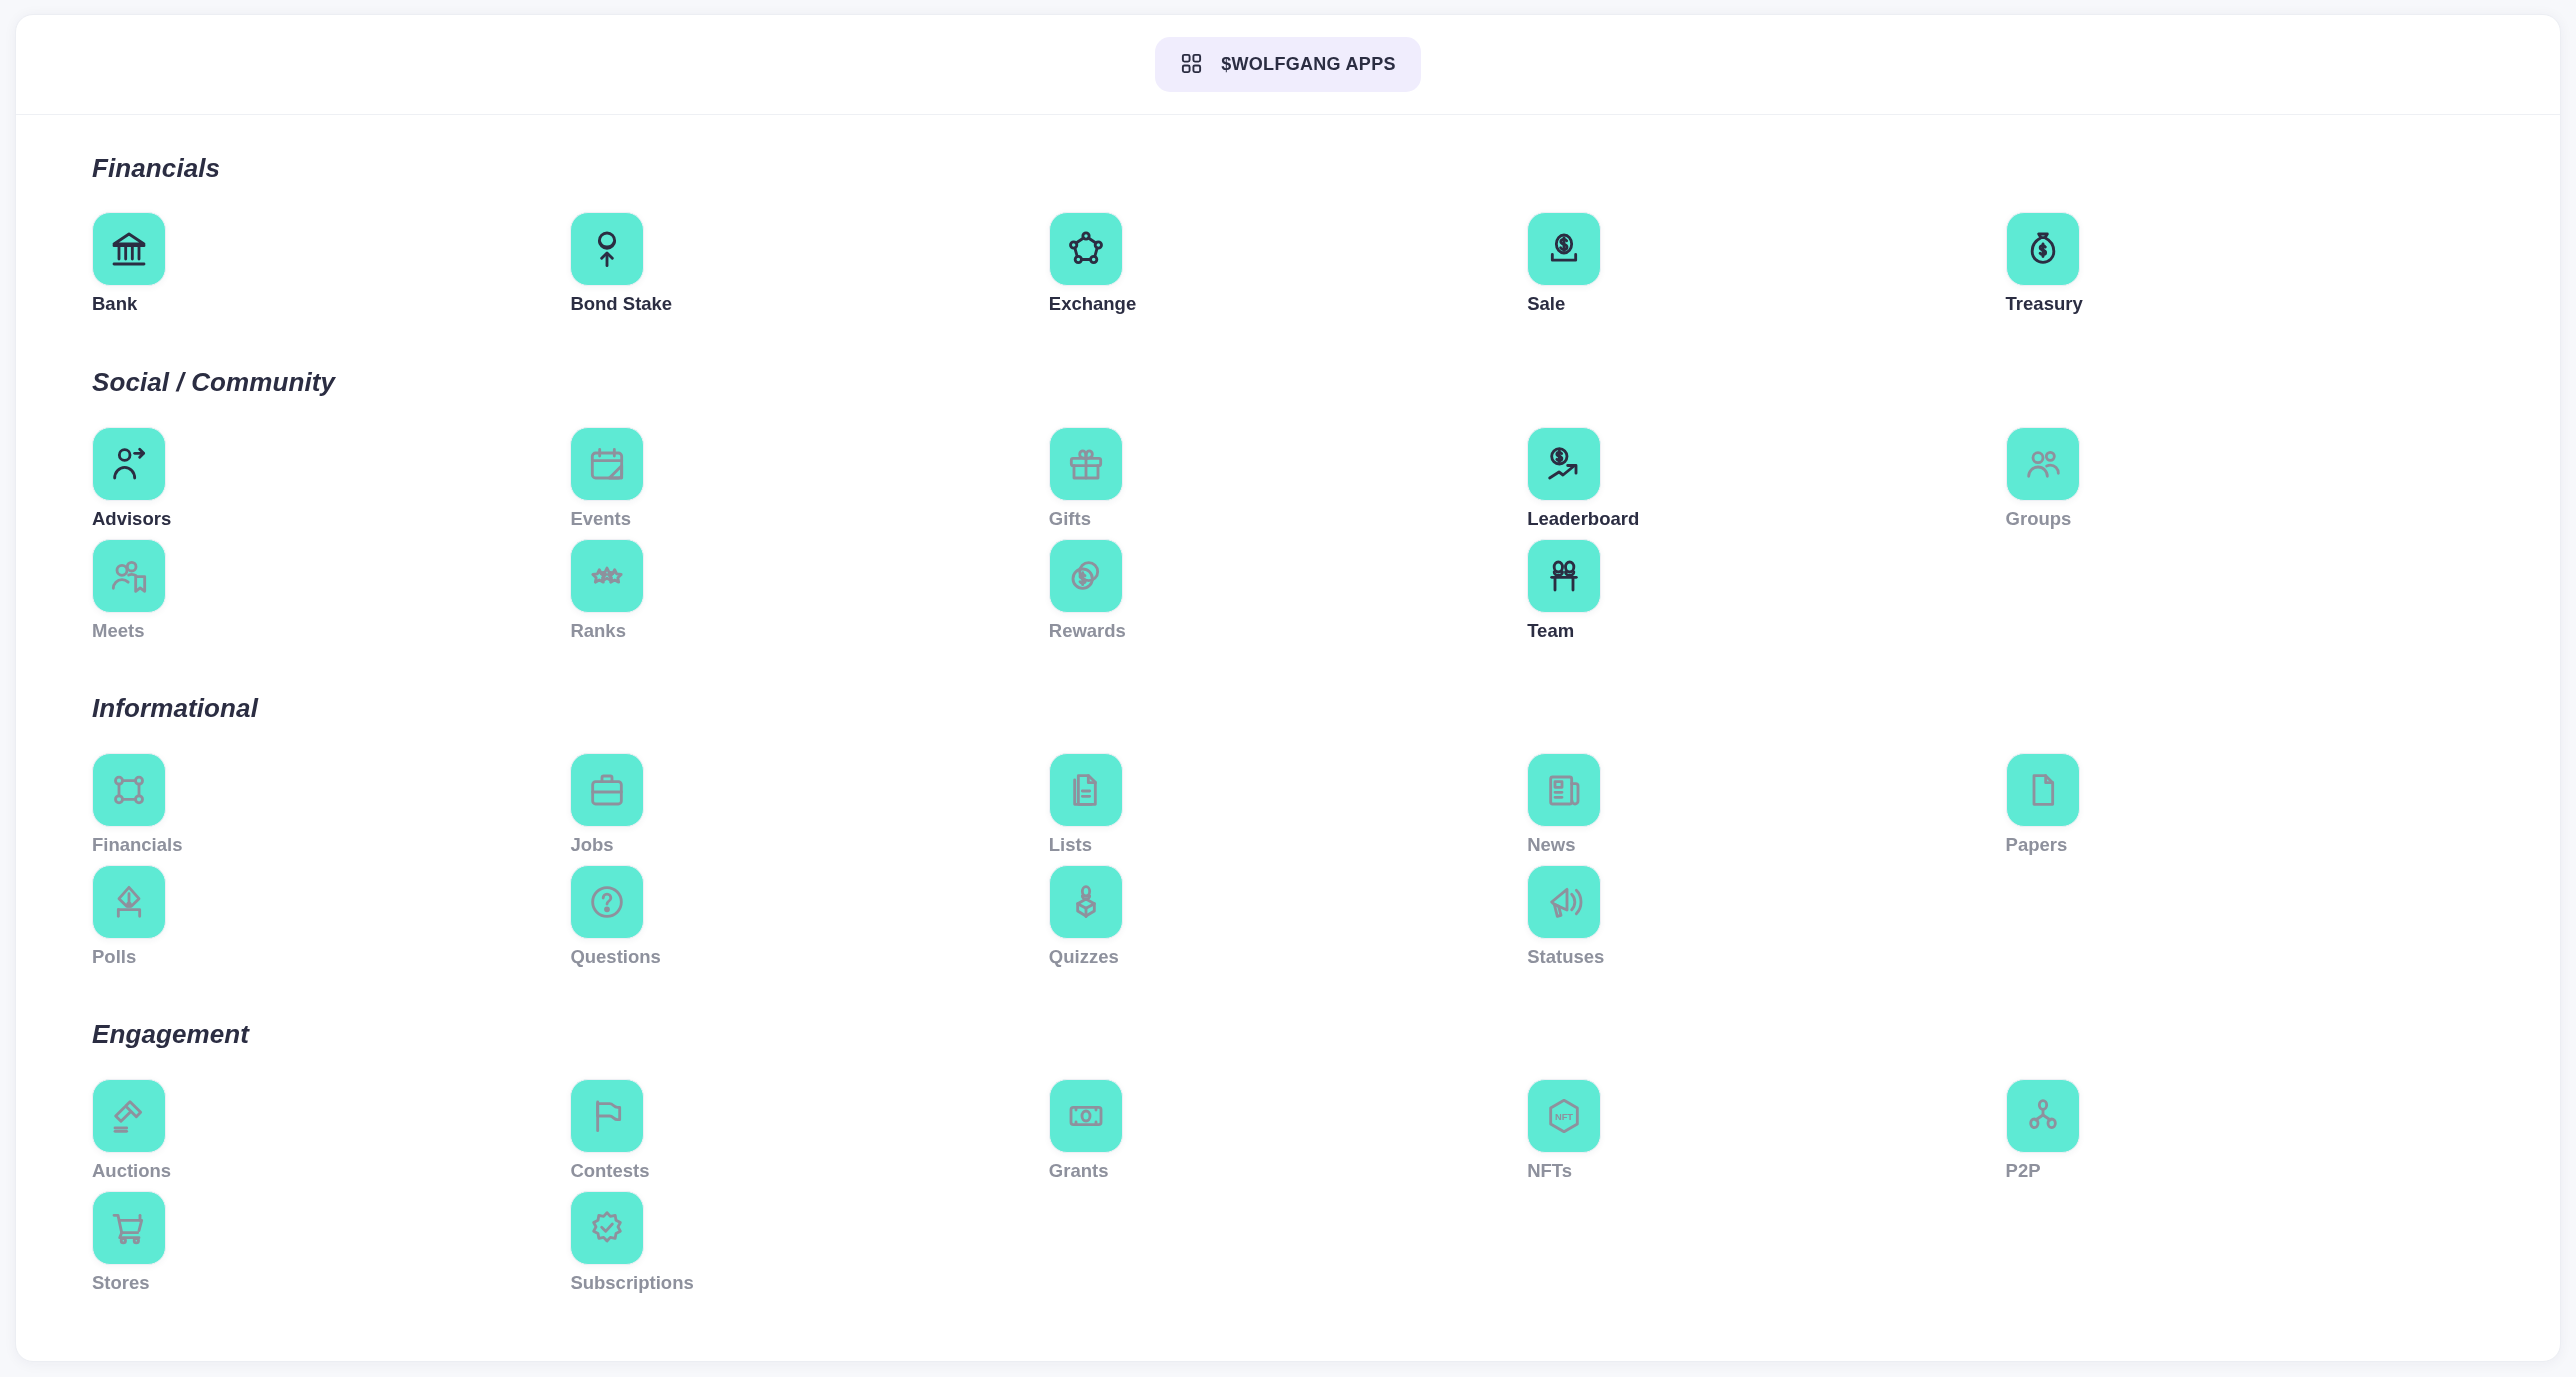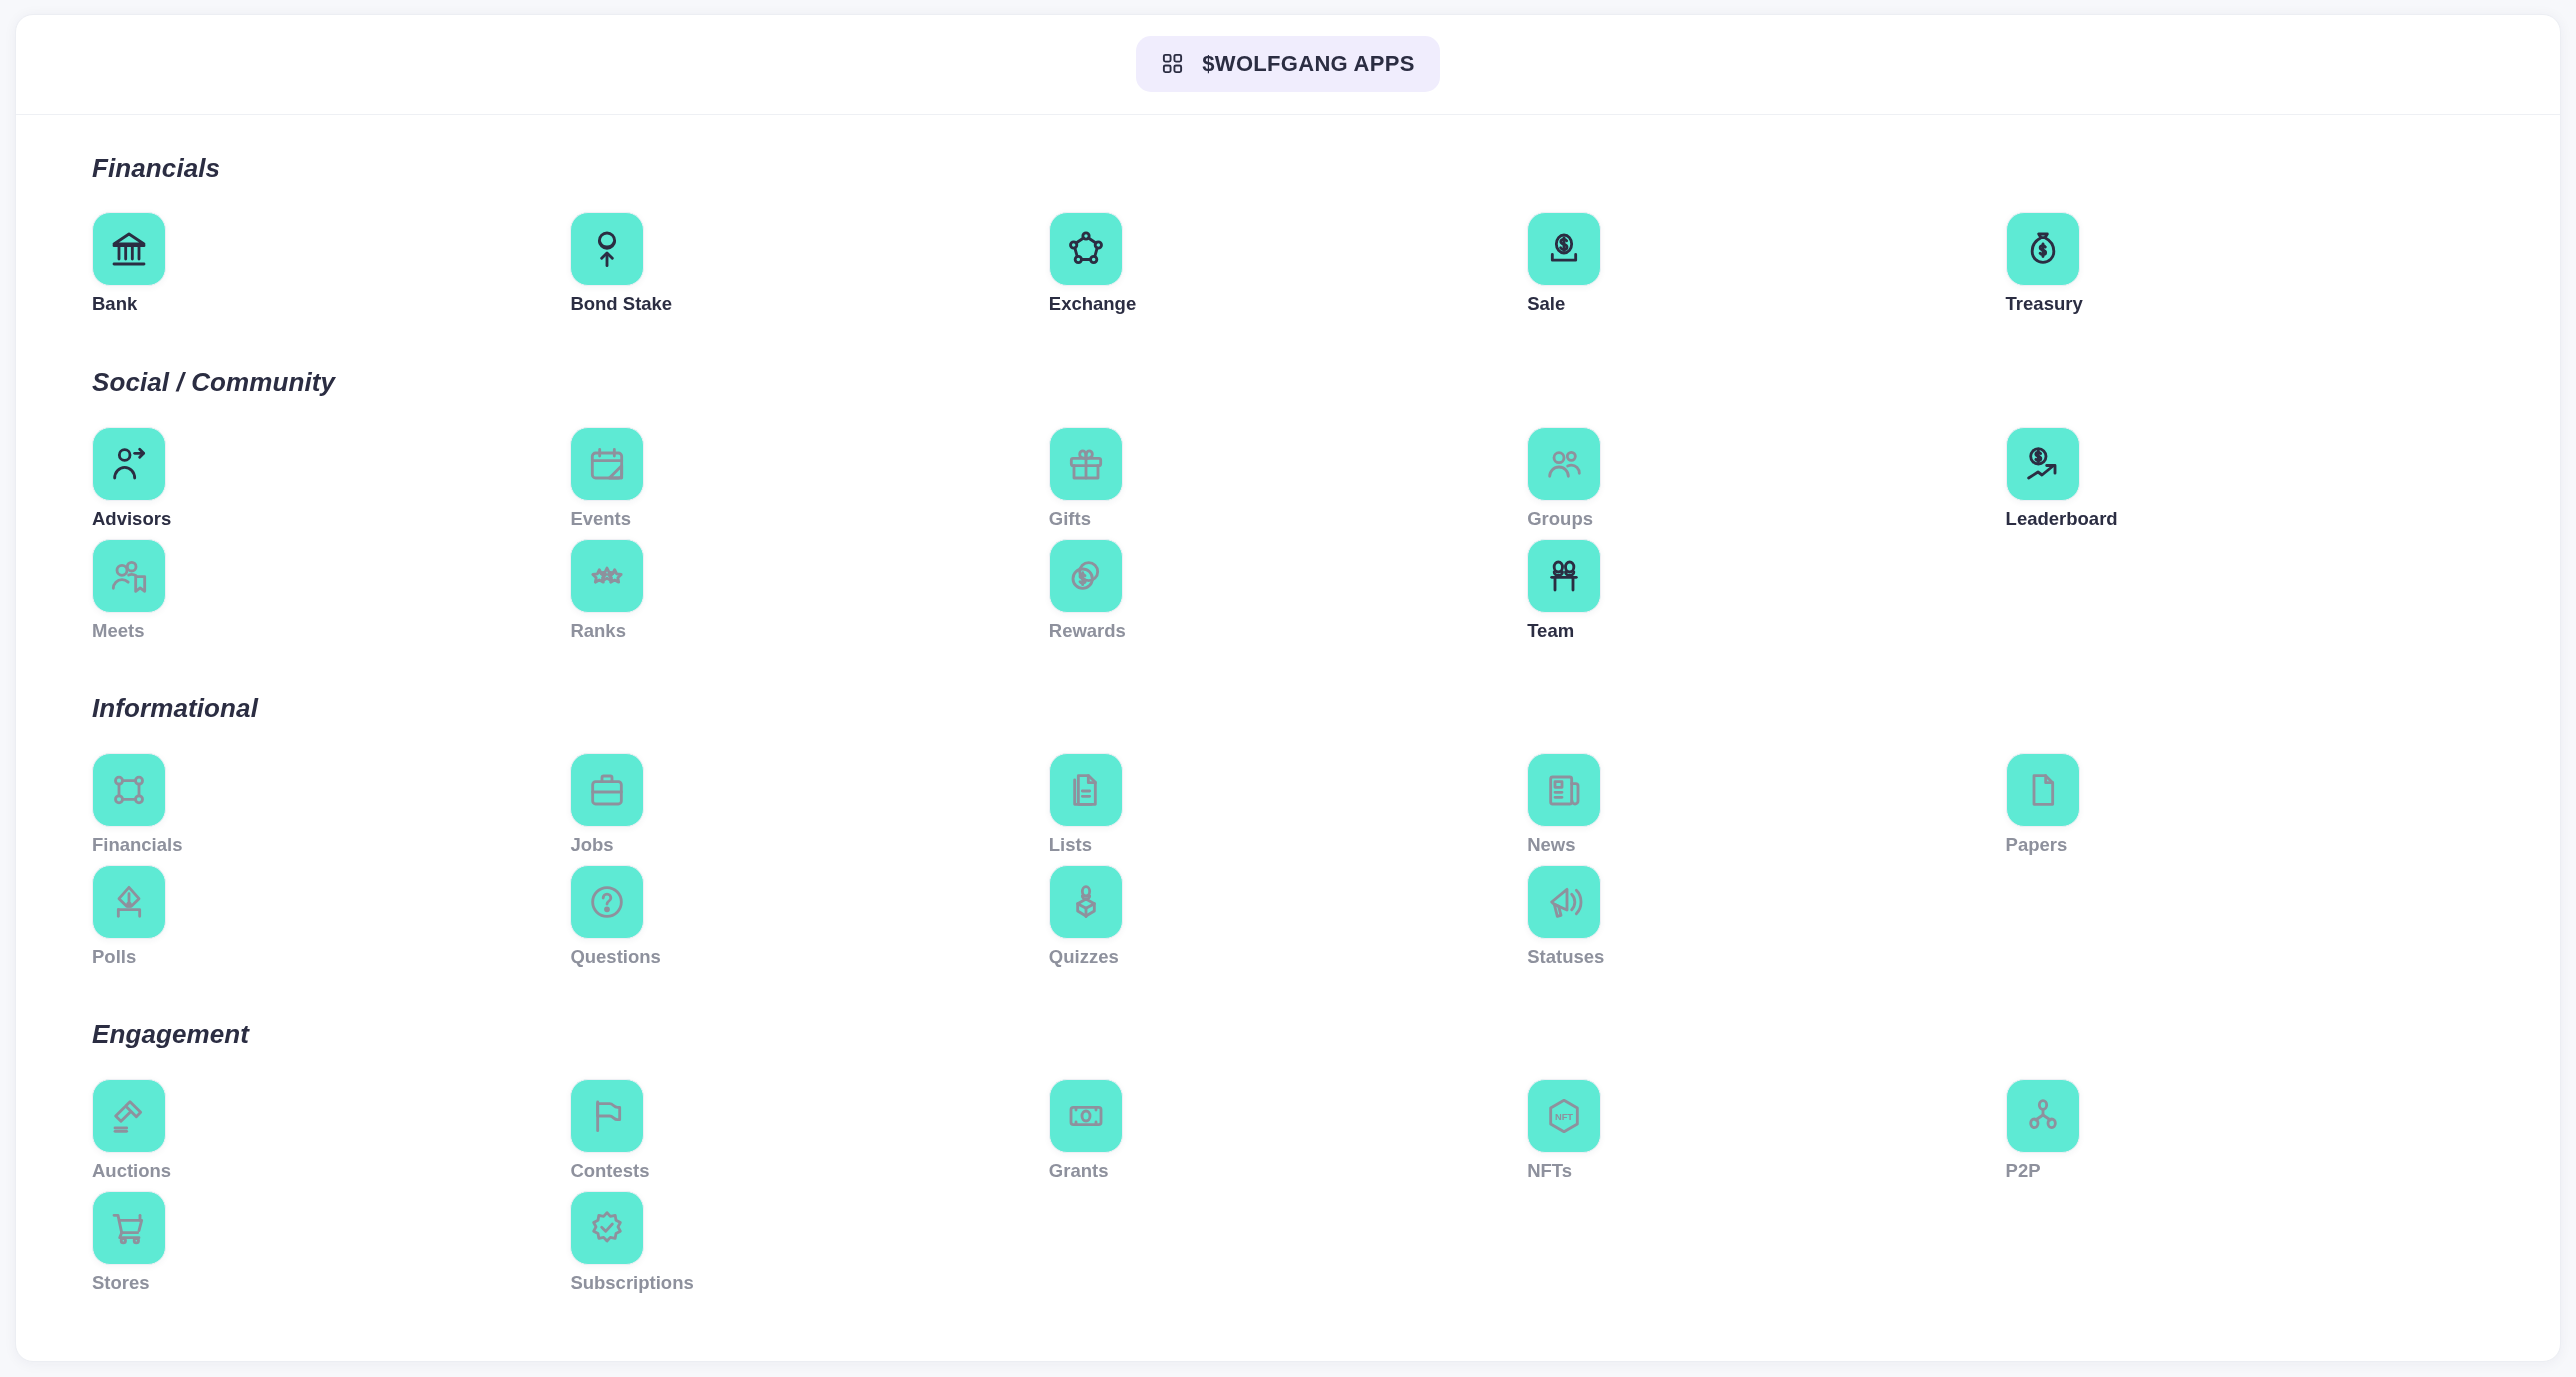--- a/index.html
+++ b/index.html
@@ -46,21 +46,21 @@
     gap: 18px;
     background: #f0edfd;
     border-radius: 15px;
     padding: 15px 25px;
     cursor: pointer;
   }
 
   .brand-badge .grid-icon { display: block; }
 
   .brand-text {
-    font-size: 22px;
+    font-size: 18px;
     font-weight: 700;
     letter-spacing: 0.3px;
     color: #2b2d42;
     white-space: nowrap;
     text-align: center;
   }
 
   
   .content {
     padding: 38px 76px 0 76px;
@@ -233,42 +233,42 @@
                   <svg width="40" height="40" viewBox="0 0 24 24" fill="none" stroke="#8e919d" stroke-width="1.7" stroke-linecap="round" stroke-linejoin="round">
                     <rect x="3.2" y="8.6" width="17.6" height="4.4" rx="1"></rect>
                     <path d="M4.8 13v7.4h14.4V13"></path>
                     <path d="M12 8.6v11.8"></path>
                     <path d="M12 8.6C10.6 8.6 8.2 8.2 8.2 6.2c0-1.2.9-2.1 2-2.1 1.5 0 1.8 2 1.8 4.5z"></path>
                     <path d="M12 8.6c1.4 0 3.8-.4 3.8-2.4 0-1.2-.9-2.1-2-2.1-1.5 0-1.8 2-1.8 4.5z"></path>
                   </svg>
                 </div>
                 <div class="tile-label">Gifts</div>
               </div>
-              <div class="app-tile">
-                <div class="tile-icon">
-                  <svg width="40" height="40" viewBox="0 0 24 24" fill="none" stroke="#8e919d" stroke-width="1.7" stroke-linecap="round" stroke-linejoin="round">
-                    <circle cx="9" cy="8.2" r="3"></circle>
-                    <path d="M3.4 19.4c0-3.1 2.5-5.6 5.6-5.6s5.6 2.5 5.6 5.6"></path>
-                    <circle cx="16.4" cy="7.4" r="2.4"></circle>
-                    <path d="M14.2 13.2c.7-.3 1.4-.5 2.2-.5 2.7 0 4.8 2.2 4.8 4.9"></path>
-                  </svg>
-                </div>
-                <div class="tile-label">Groups</div>
-              </div>
               <div class="app-tile active">
                 <div class="tile-icon">
                   <svg width="40" height="40" viewBox="0 0 24 24" fill="none" stroke="#2b2d42" stroke-width="1.7" stroke-linecap="round" stroke-linejoin="round">
                     <circle cx="9.2" cy="7.4" r="4.6"></circle>
                     <path d="M10.6 5.7c-.3-.4-.8-.7-1.4-.7-.8 0-1.5.5-1.5 1.2 0 1.6 3 .9 3 2.5 0 .7-.7 1.2-1.5 1.2-.7 0-1.2-.3-1.5-.7"></path>
                     <path d="M9.2 4.1v6.6"></path>
                     <path d="M3.4 20.4 9 16.8l2.4 1.8 6.6-5.4"></path>
                     <path d="M14.2 12.9h5v4.6"></path>
                   </svg>
                 </div>
                 <div class="tile-label">Leaderboard</div>
+              </div>
+              <div class="app-tile">
+                <div class="tile-icon">
+                  <svg width="40" height="40" viewBox="0 0 24 24" fill="none" stroke="#8e919d" stroke-width="1.7" stroke-linecap="round" stroke-linejoin="round">
+                    <circle cx="9" cy="8.2" r="3"></circle>
+                    <path d="M3.4 19.4c0-3.1 2.5-5.6 5.6-5.6s5.6 2.5 5.6 5.6"></path>
+                    <circle cx="16.4" cy="7.4" r="2.4"></circle>
+                    <path d="M14.2 13.2c.7-.3 1.4-.5 2.2-.5 2.7 0 4.8 2.2 4.8 4.9"></path>
+                  </svg>
+                </div>
+                <div class="tile-label">Groups</div>
               </div>
               <div class="app-tile">
                 <div class="tile-icon">
                   <svg width="40" height="40" viewBox="0 0 24 24" fill="none" stroke="#8e919d" stroke-width="1.7" stroke-linecap="round" stroke-linejoin="round">
                     <circle cx="7.8" cy="8.6" r="3"></circle>
                     <path d="M2.6 19.4c0-2.9 2.3-5.2 5.2-5.2 1.4 0 2.7.6 3.7 1.5"></path>
                     <circle cx="13.6" cy="6.4" r="2.6"></circle>
                     <path d="M11.8 11.4c.6-.3 1.2-.4 1.8-.4 1 0 1.9.3 2.6.8"></path>
                     <path d="M16 12.4h5.4v8.8l-2.7-2.1-2.7 2.1z"></path>
                   </svg>

